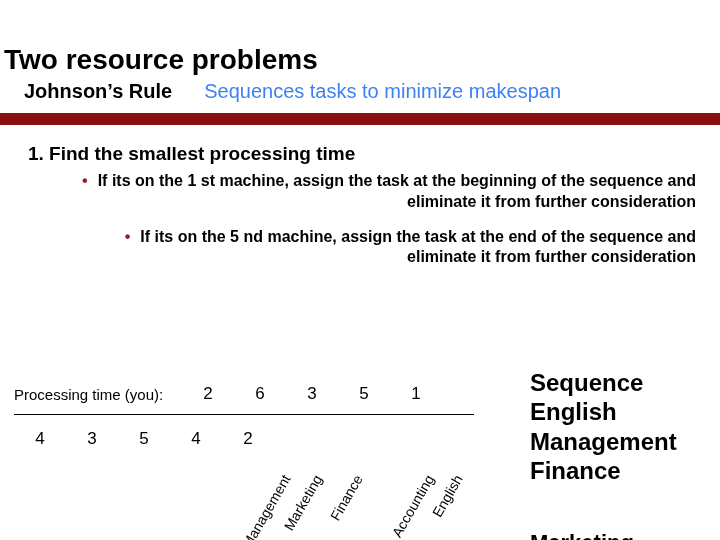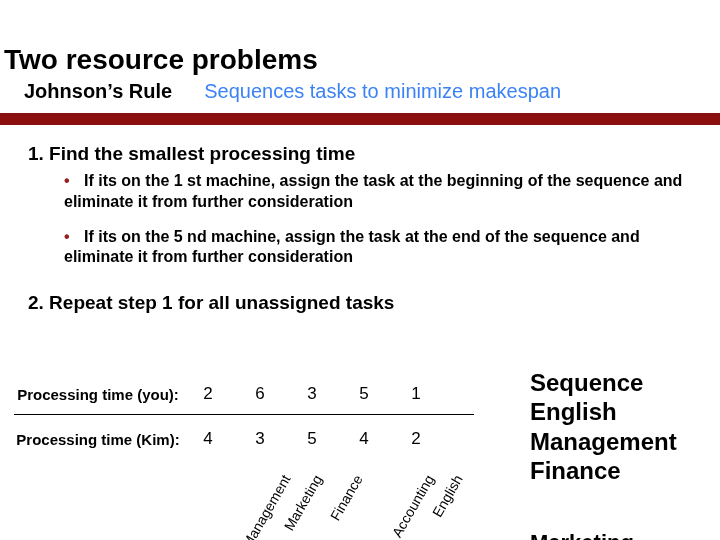--- a/index.html
+++ b/index.html
@@ -49,20 +49,21 @@
     padding: 0 0 6px 28px;
   }
   .bullets {
     padding: 0 24px 10px 64px;
   }
   .bullet {
     font-size: 16px;
     font-weight: bold;
     line-height: 1.3;
     margin-bottom: 14px;
+    text-align: right;
   }
   .dot {
     color: #9a1b1b;
     margin-right: 10px;
     display: inline-block;
     width: 10px;
   }
   .table-area {
     position: absolute;
     left: 14px;
@@ -70,22 +71,21 @@
     width: 480px;
   }
   .row {
     display: flex;
     align-items: center;
     height: 36px;
   }
   .row-label {
     width: 168px;
     font-size: 15px;
-    text-align: center;
-    font-weight: bold;
+    text-align: left;
   }
   .cell {
     width: 52px;
     text-align: center;
     font-size: 17px;
   }
   .divider {
     border-top: 1px solid #000;
     margin: 2px 0 6px 0;
     width: 460px;
@@ -141,34 +141,32 @@
 
   <div class="bullets">
     <div class="bullet">
       <span class="dot">•</span><span>If its on the 1 st machine, assign the task at the beginning of the sequence and eliminate it from further consideration</span>
     </div>
     <div class="bullet">
       <span class="dot">•</span><span>If its on the 5 nd machine, assign the task at the end of the sequence and eliminate it from further consideration</span>
     </div>
   </div>
 
-  <div class="step">2.  Repeat step 1 for all unassigned tasks</div>
 
   <div class="table-area">
     <div class="row">
       <div class="row-label">Processing time (you):</div>
       <div class="cell">2</div>
       <div class="cell">6</div>
       <div class="cell">3</div>
       <div class="cell">5</div>
       <div class="cell">1</div>
     </div>
     <div class="divider"></div>
     <div class="row">
-      <div class="row-label">Processing time (Kim):</div>
       <div class="cell">4</div>
       <div class="cell">3</div>
       <div class="cell">5</div>
       <div class="cell">4</div>
       <div class="cell">2</div>
     </div>
 
     <div class="labels-row">
       <div class="rot-label" style="left:16px; top:14px;">Management</div>
       <div class="rot-label" style="left:68px; top:14px;">Marketing</div>

